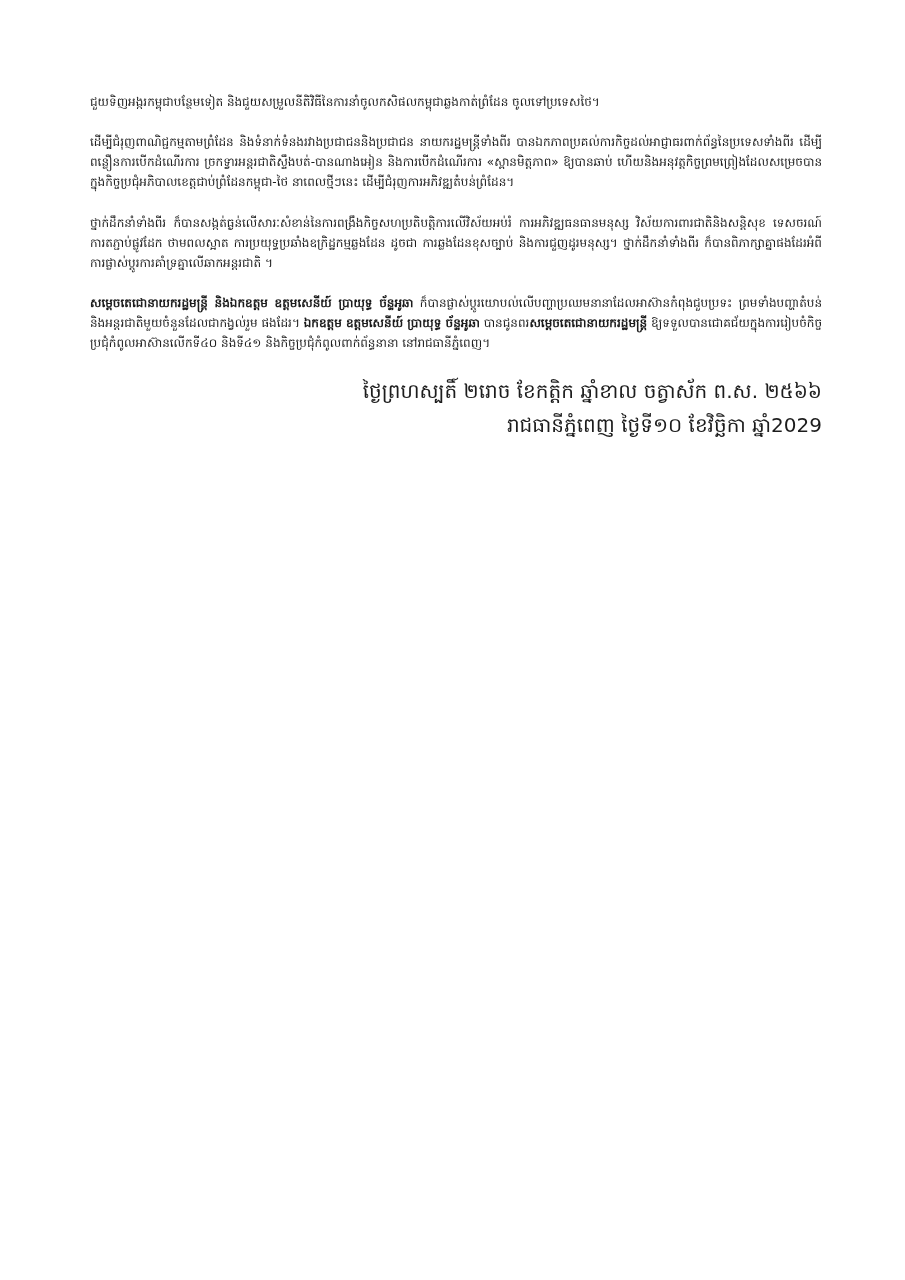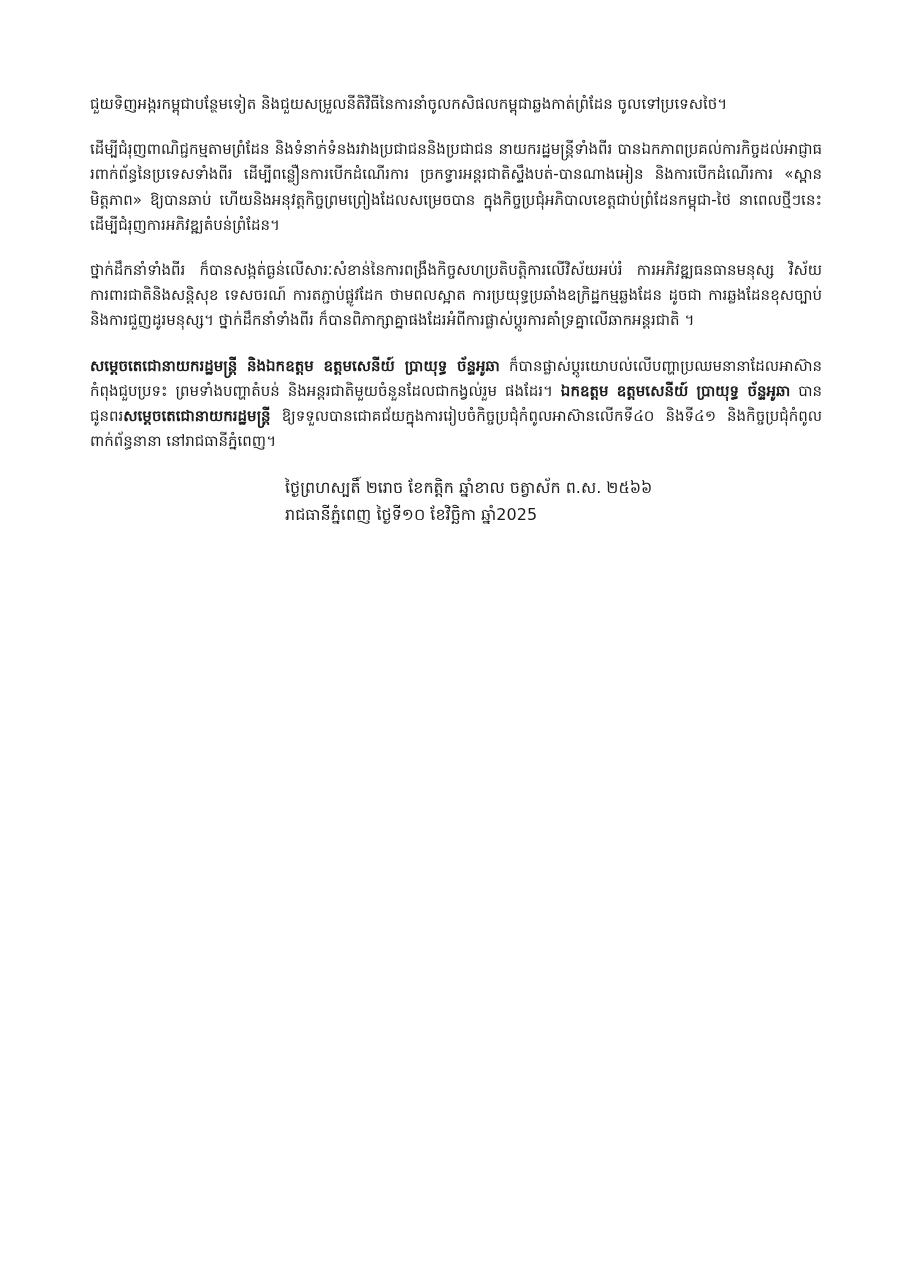--- a/index.html
+++ b/index.html
@@ -17,34 +17,34 @@
     color: #1c1c1c;
   }
   .content {
     position: absolute;
     top: 92px;
     left: 90px;
     width: 732px;
   }
   .para {
     margin: 0 0 20px 0;
-    font-size: 15px;
+    font-size: 12px;
     line-height: 1.68;
     text-align: justify;
     text-justify: inter-word;
     letter-spacing: 0;
   }
   .para .b {
     font-weight: bold;
   }
   .date-block {
     margin-top: 16px;
     margin-left: 195px;
-    text-align: left;
-    font-size: 16px;
+    text-align: right;
+    font-size: 20px;
     line-height: 1.7;
   }
   .date-line {
     white-space: nowrap;
   }
 </style>
 </head>
 <body>
 
 <div class="page">
@@ -62,17 +62,17 @@
     <p class="para">
       <span>ថ្នាក់ដឹកនាំទាំងពីរ ក៏បានសង្កត់ធ្ងន់លើសារៈសំខាន់នៃការពង្រឹងកិច្ចសហប្រតិបត្តិការលើវិស័យអប់រំ ការអភិវឌ្ឍធនធានមនុស្ស វិស័យការពារជាតិនិងសន្តិសុខ ទេសចរណ៍ ការតភ្ជាប់ផ្លូវដែក ថាមពលស្អាត ការប្រយុទ្ធប្រឆាំងឧក្រិដ្ឋកម្មឆ្លងដែន ដូចជា ការឆ្លងដែនខុសច្បាប់ និងការជួញដូរមនុស្ស។ ថ្នាក់ដឹកនាំទាំងពីរ ក៏បានពិភាក្សាគ្នាផងដែរអំពីការផ្លាស់ប្តូរការគាំទ្រគ្នាលើឆាកអន្តរជាតិ ។</span>
     </p>
 
     <p class="para">
       <span class="b">សម្តេចតេជោនាយករដ្ឋមន្ត្រី និងឯកឧត្តម ឧត្តមសេនីយ៍ ប្រាយុទ្ធ ច័ន្ទអូឆា</span><span> ក៏បានផ្លាស់ប្តូរយោបល់លើបញ្ហាប្រឈមនានាដែលអាស៊ានកំពុងជួបប្រទះ ព្រមទាំងបញ្ហាតំបន់ និងអន្តរជាតិមួយចំនួនដែលជាកង្វល់រួម ផងដែរ។ </span><span class="b">ឯកឧត្តម ឧត្តមសេនីយ៍ ប្រាយុទ្ធ ច័ន្ទអូឆា</span><span> បានជូនពរ</span><span class="b">សម្តេចតេជោនាយករដ្ឋមន្ត្រី</span><span> ឱ្យទទួលបានជោគជ័យក្នុងការរៀបចំកិច្ចប្រជុំកំពូលអាស៊ានលើកទី៤០ និងទី៤១ និងកិច្ចប្រជុំកំពូលពាក់ព័ន្ធនានា នៅរាជធានីភ្នំពេញ។</span>
     </p>
 
     <div class="date-block">
       <div class="date-line">ថ្ងៃព្រហស្បតិ៍ ២រោច ខែកត្តិក ឆ្នាំខាល ចត្វាស័ក ព.ស. ២៥៦៦</div>
-      <div class="date-line">រាជធានីភ្នំពេញ ថ្ងៃទី១០ ខែវិច្ឆិកា ឆ្នាំ2025</div>
+      <div class="date-line">រាជធានីភ្នំពេញ ថ្ងៃទី១០ ខែវិច្ឆិកា ឆ្នាំ2029</div>
     </div>
 
   </div>
 </div>
 
 </body></html>

